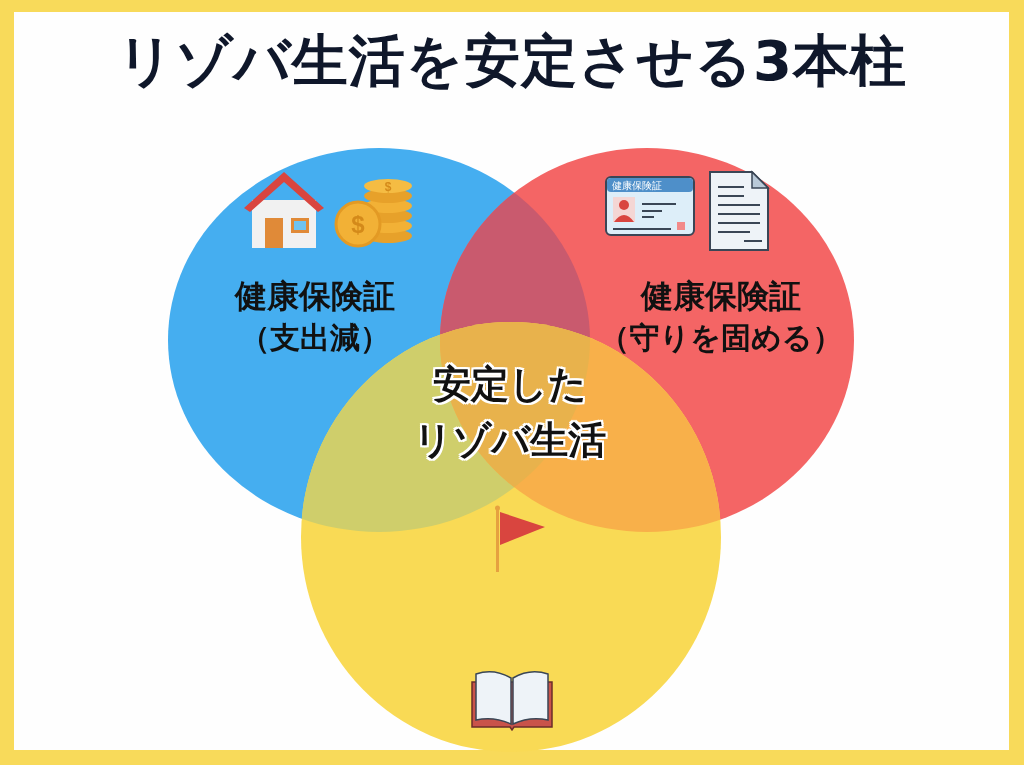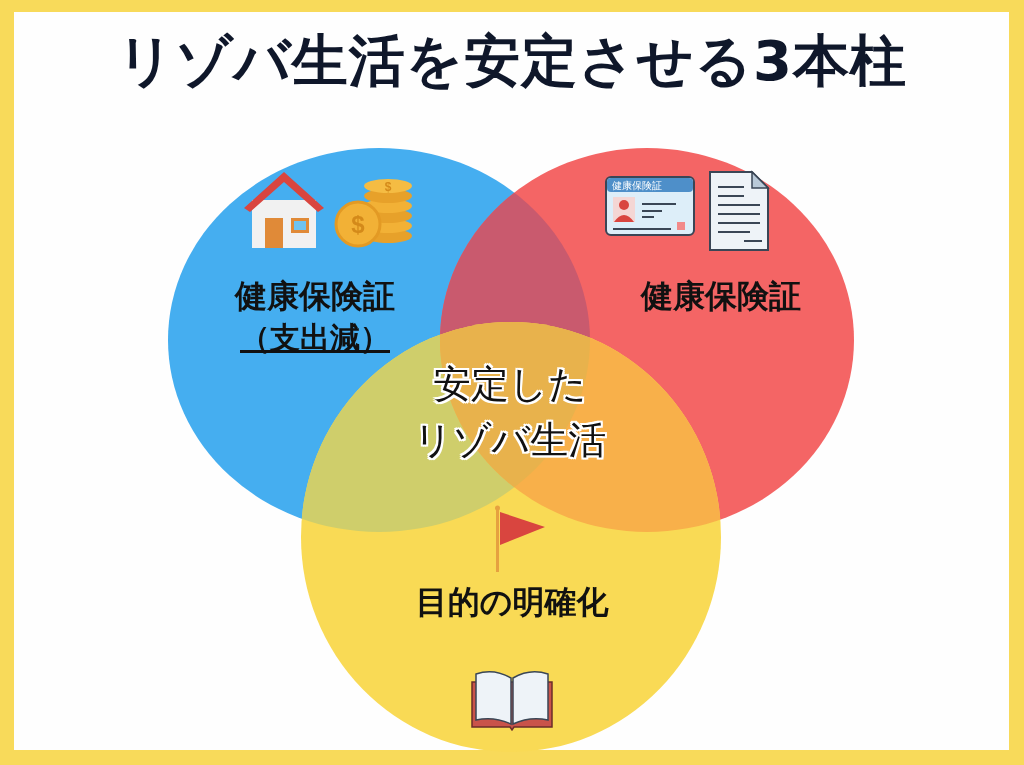--- a/index.html
+++ b/index.html
@@ -2,22 +2,22 @@
 <html><head>
 <meta charset="utf-8">
 <style>
   html, body { margin:0; padding:0; }
   body { width:1024px; height:765px; overflow:hidden; background:#F8DA5A; font-family:"DejaVu Sans", "Liberation Sans", sans-serif; }
   .frame { position:absolute; left:14px; top:12px; width:995px; height:738px; background:#FEFEFE; }
   .title { position:absolute; left:0; top:26px; width:1024px; text-align:center; font-size:56px; font-weight:bold; color:#0f172a; letter-spacing:1px; line-height:70px; }
   svg.venn { position:absolute; left:0; top:0; }
   .label { position:absolute; text-align:center; font-weight:bold; color:#111; line-height:1.3; }
   .label .main { font-size:32px; display:block; }
-  .label .sub { font-size:30px; display:block;text-decoration:underline; }
-  .center-label { position:absolute; left:360px; top:356px; width:300px; text-align:center; font-weight:normal; color:#111; font-size:38px; line-height:56px;
+  .label .sub { font-size:30px; display:block; }
+  .center-label { position:absolute; left:360px; top:356px; width:300px; text-align:center; font-weight:bold; color:#111; font-size:38px; line-height:56px;
     text-shadow: 2px 0 0 #fff, -2px 0 0 #fff, 0 2px 0 #fff, 0 -2px 0 #fff, 2px 2px 0 #fff, -2px -2px 0 #fff, 2px -2px 0 #fff, -2px 2px 0 #fff; }
 </style>
 </head>
 <body>
 
 <div class="frame"></div>
 
 <div class="title">リゾバ生活を安定させる3本柱</div>
 
 <svg class="venn" width="1024" height="765" viewBox="0 0 1024 765">
@@ -109,22 +109,22 @@
   </g>
 </svg>
 
 <div class="label" style="left:180px; top:276px; width:270px;">
   <span class="main">健康保険証</span>
   <span class="sub">（支出減）</span>
 </div>
 
 <div class="label" style="left:596px; top:276px; width:250px;">
   <span class="main">健康保険証</span>
+  <span class="sub">（守りを固める）</span>
 </div>
 
 <div class="label" style="left:376px; top:582px; width:272px;">
-  <span class="main">目的の明確化</span>
 </div>
 
 <div class="center-label">
   <div>安定した</div>
   <div>リゾバ生活</div>
 </div>
 
 </body></html>

